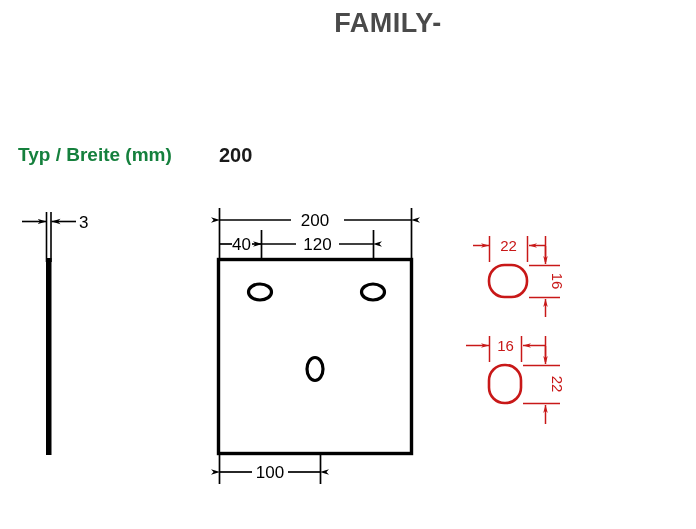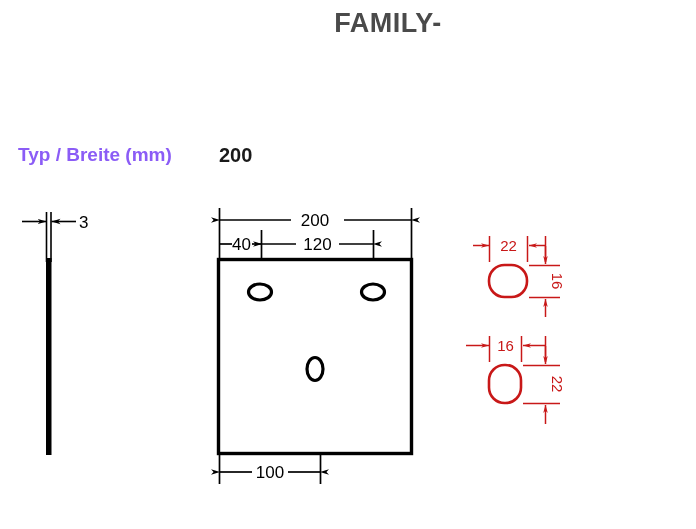--- a/index.html
+++ b/index.html
@@ -45,21 +45,21 @@
     letter-spacing: 0.5px;
   }
 
   
   .typ-label {
     position: absolute;
     left: 18px;
     top: 144px;
     font-size: 19px;
     font-weight: bold;
-    color: #8b5cf6;
+    color: #15803d;
     white-space: nowrap;
   }
   .typ-value {
     position: absolute;
     left: 219px;
     top: 144px;
     font-size: 20px;
     font-weight: bold;
     color: #1a1a1a;
     white-space: nowrap;

